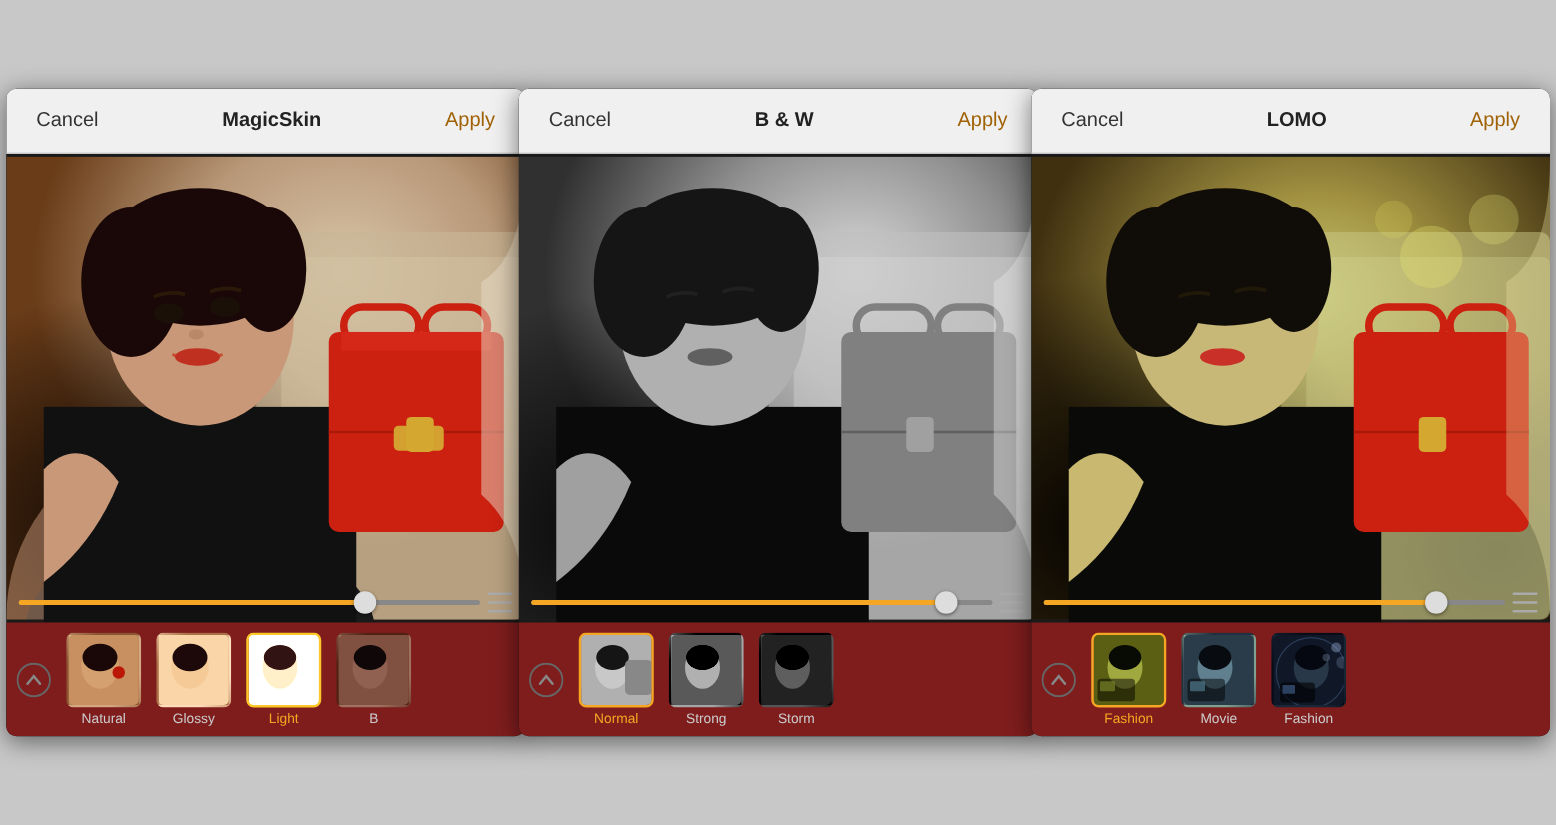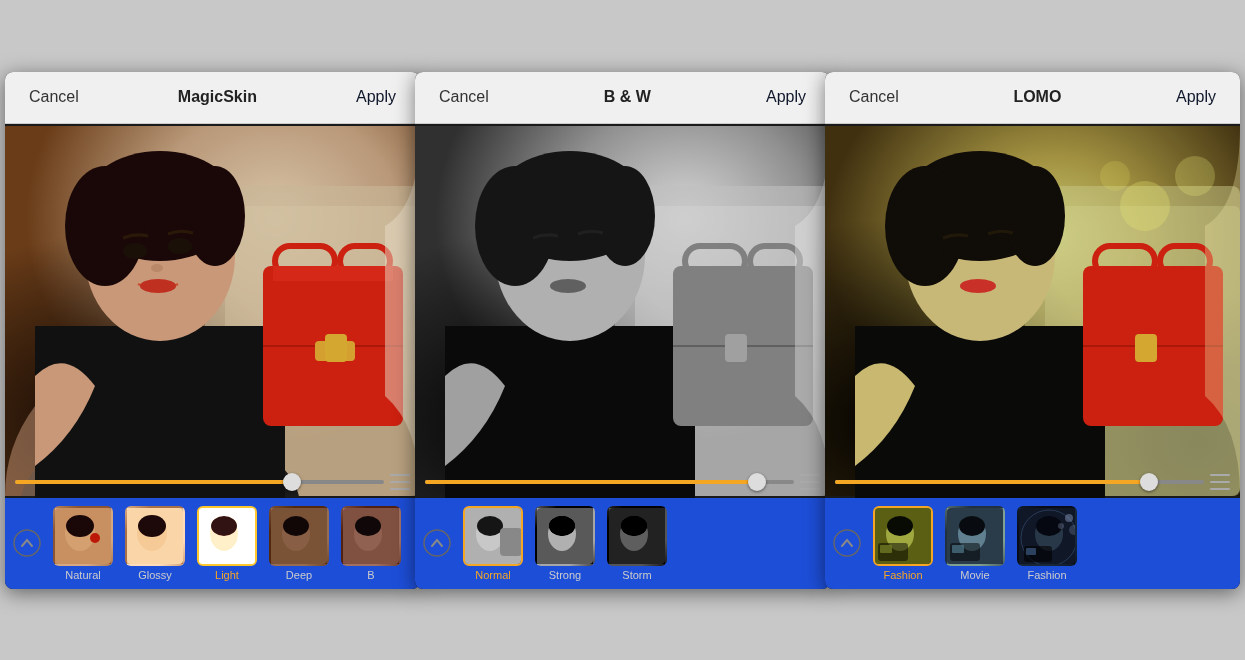--- a/index.html
+++ b/index.html
@@ -61,21 +61,21 @@
       font-weight: 600;
       color: #222;
       flex: 1;
       text-align: center;
     }
 
     .header-apply {
       background: none;
       border: none;
       font-size: 16px;
-      color: #0f172a;
+      color: #a16207;
       cursor: pointer;
       padding: 4px 8px;
       font-family: inherit;
       font-weight: 500;
     }
 
     
     .image-area {
       flex: 1;
       position: relative;
@@ -130,21 +130,21 @@
 
     .slider-menu-icon span {
       display: block;
       height: 2px;
       background: #aaa;
       border-radius: 1px;
     }
 
     
     .filter-strip {
-      background: #1d4ed8;
+      background: #7f1d1d;
       padding: 8px 0;
       display: flex;
       align-items: center;
       gap: 0;
       min-height: 80px;
       position: relative;
     }
 
     .arrow-btn {
       width: 44px;
@@ -347,30 +347,20 @@
             <svg width="60" height="60" viewBox="0 0 60 60">
               <rect width="60" height="60" fill="#eeddcc"></rect>
               <rect width="60" height="60" fill="rgba(255,255,255,0.2)"></rect>
               <ellipse cx="25" cy="26" rx="14" ry="17" fill="#f0c8a8"></ellipse>
               <ellipse cx="25" cy="18" rx="13" ry="10" fill="#2a1010"></ellipse>
             </svg>
           </div>
           <span class="filter-label active">Light</span>
         </div>
 
-        <div class="filter-item">
-          <div class="filter-thumb thumb-deep">
-            <svg width="60" height="60" viewBox="0 0 60 60">
-              <rect width="60" height="60" fill="#906040"></rect>
-              <ellipse cx="25" cy="26" rx="14" ry="17" fill="#a07050"></ellipse>
-              <ellipse cx="25" cy="18" rx="13" ry="10" fill="#150808"></ellipse>
-            </svg>
-          </div>
-          <span class="filter-label">Deep</span>
-        </div>
 
         <div class="filter-item">
           <div class="filter-thumb thumb-b">
             <svg width="60" height="60" viewBox="0 0 60 60">
               <rect width="60" height="60" fill="#805040"></rect>
               <ellipse cx="25" cy="26" rx="14" ry="17" fill="#906050"></ellipse>
               <ellipse cx="25" cy="18" rx="13" ry="10" fill="#100808"></ellipse>
             </svg>
           </div>
           <span class="filter-label">B</span>

